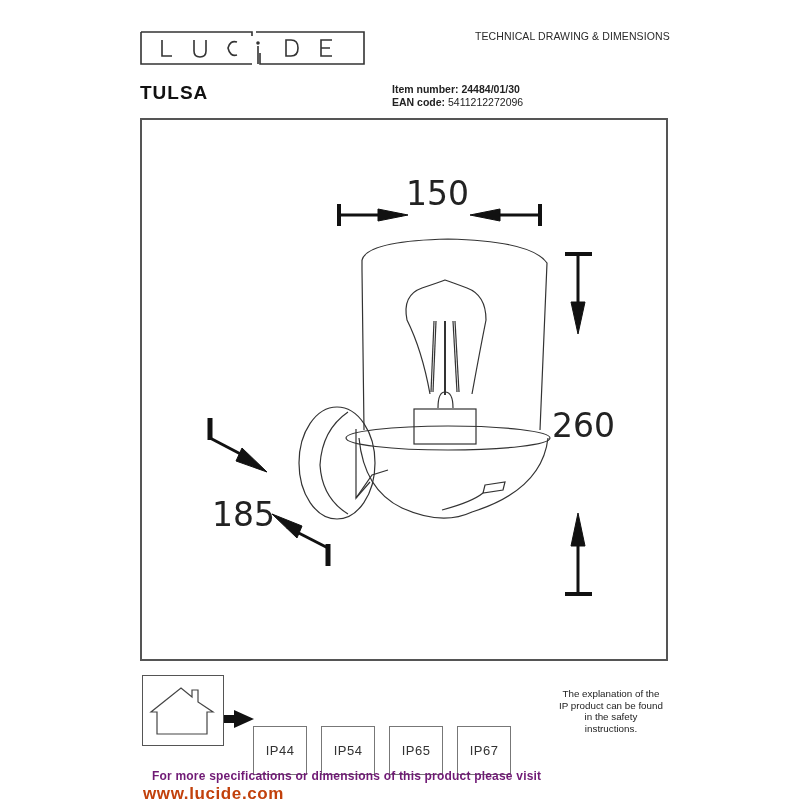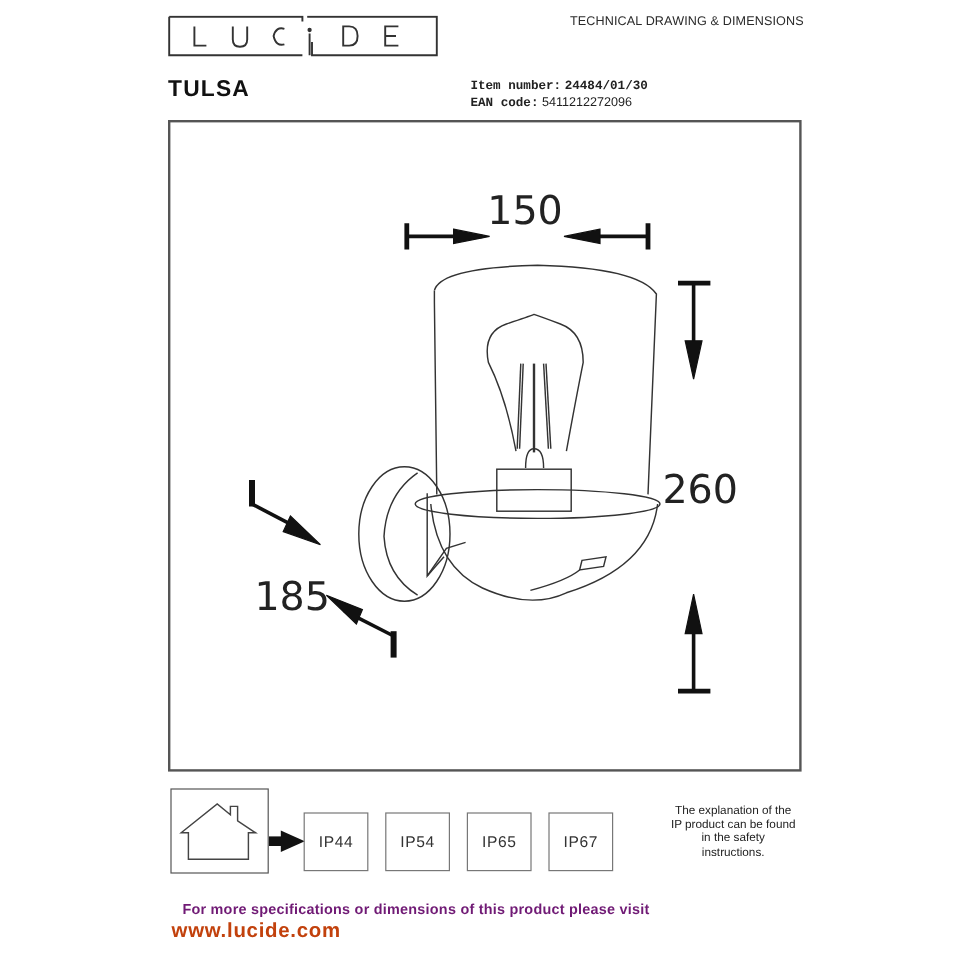--- a/index.html
+++ b/index.html
@@ -1,31 +1,31 @@
 <!DOCTYPE html>
 <html><head>
   <meta charset="utf-8">
   <style>
     html, body { margin: 0; padding: 0; background: #ffffff; }
     body { width: 800px; height: 800px; position: relative; overflow: hidden; font-family: "Liberation Sans", sans-serif; color: #1a1a1a; }
-    .abs { position: absolute; }
+    .abs { position: absolute; margin-top: 18px; }
     .logo-box { left: 140px; top: 13px; width: 224px; height: 32px; }
     .logo-box svg { position: absolute; left: 0; top: 0; }
     .header-title { left: 475px; top: 12px; font-size: 10.5px; color: #2a2a2a; letter-spacing: 0.1px; }
     .product-name { left: 140px; top: 64px; font-size: 19px; font-weight: bold; letter-spacing: 1px; color: #111; }
     .item-info { left: 392px; top: 65px; font-size: 10.5px; line-height: 13px; color: #222; }
-    .item-info b { font-weight: bold; font-family: Liberation Mono, monospace; }
+    .item-info b { font-weight: bold; }
     .drawing-frame { left: 140px; top: 100px; width: 524px; height: 539px; border: 2px solid #555; box-sizing: content-box; }
     .drawing-frame svg { position: absolute; left: 0; top: 0; }
     .dim-label { font-size: 33px; color: #222; font-family: "DejaVu Sans", sans-serif; font-weight: normal; }
     .dim-150 { left: 406px; top: 156px; text-align: center; }
     .dim-260 { left: 552px; top: 388px; }
     .dim-185 { left: 212px; top: 477px; }
     .ip-house { left: 142px; top: 657px; width: 82px; height: 71px; border: 1.5px solid #555; box-sizing: border-box; }
-    .ip-box { top: 677px; width: 54px; height: 49px; border: 1px solid #777; box-sizing: border-box; display: flex; align-items: center; justify-content: center; font-size: 13px; color: #333; letter-spacing: 0.5px; }
+    .ip-box { top: 708px; width: 54px; height: 49px; border: 1px solid #777; box-sizing: border-box; display: flex; align-items: center; justify-content: center; font-size: 13px; color: #333; letter-spacing: 0.5px; }
     .ip-44 { left: 253px; }
     .ip-54 { left: 321px; }
     .ip-65 { left: 389px; }
     .ip-67 { left: 457px; }
     .ip-arrow { left: 224px; top: 690px; }
     .ip-note { left: 541px; top: 670px; font-size: 9.8px; line-height: 11.5px; color: #222; width: 140px; text-align: center; }
     .footer-text { left: 152px; top: 751px; font-size: 12px; font-weight: bold; color: #701a75; letter-spacing: 0.2px; }
     .footer-url { left: 143px; top: 766px; font-size: 17px; font-weight: bold; color: #c2410c; letter-spacing: 0.6px; }
   </style>
 </head>

